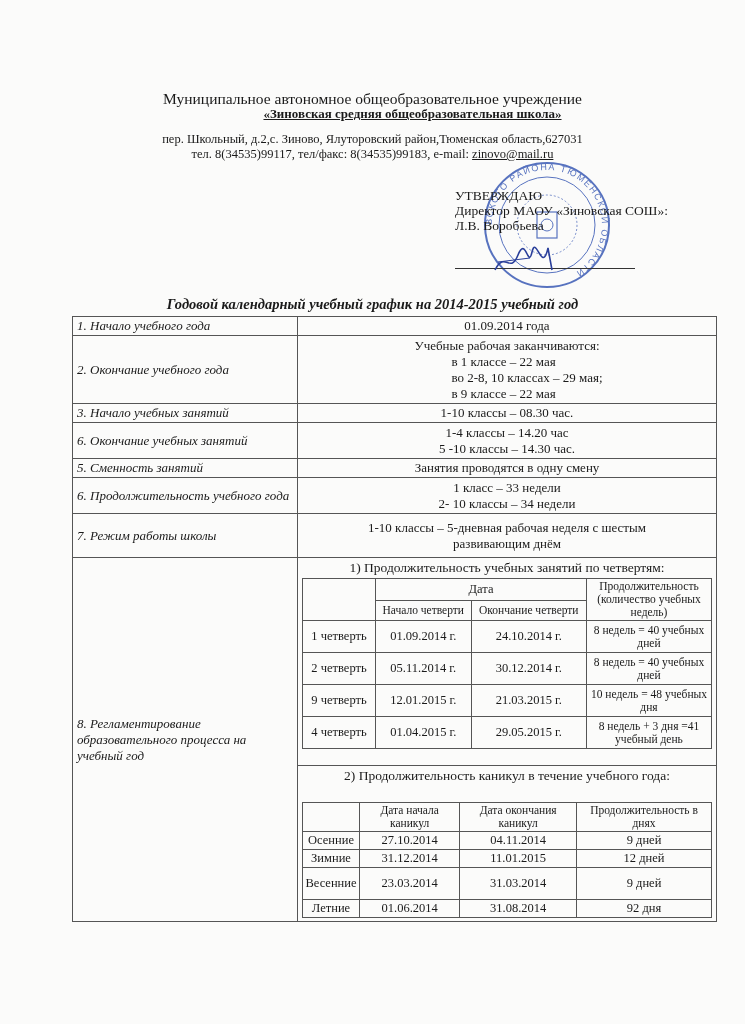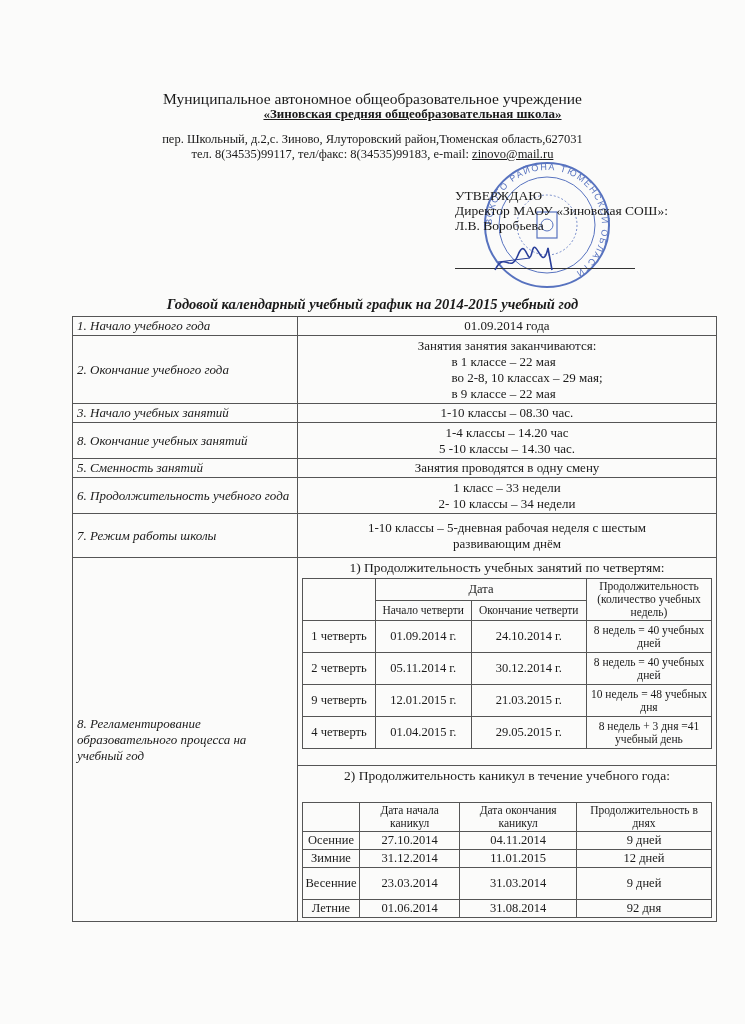--- a/index.html
+++ b/index.html
@@ -72,34 +72,34 @@
 
 <table class="main">
   <tbody>
       <tr style="height:19px">
     <td class="lbl">1. Начало учебного года</td>
     <td class="val">01.09.2014 года</td>
   </tr>
   <tr style="height:68px">
     <td class="lbl">2. Окончание учебного года</td>
     <td class="val">
-      <div>Занятия занятия заканчиваются:</div>
+      <div>Учебные рабочая заканчиваются:</div>
       <div class="val-block" style="margin-left:40px">
         <div>в 1 классе – 22 мая</div>
         <div>во 2-8, 10 классах – 29 мая;</div>
         <div>в 9 классе – 22 мая</div>
       </div>
     </td>
   </tr>
   <tr style="height:19px">
     <td class="lbl">3. Начало учебных занятий</td>
     <td class="val">1-10 классы – 08.30 час.</td>
   </tr>
   <tr style="height:36px">
-    <td class="lbl">8. Окончание учебных занятий</td>
+    <td class="lbl">6. Окончание учебных занятий</td>
     <td class="val">
       <div>1-4 классы – 14.20 час</div>
       <div>5 -10 классы – 14.30 час.</div>
     </td>
   </tr>
   <tr style="height:17px">
     <td class="lbl">5. Сменность занятий</td>
     <td class="val">Занятия проводятся в одну смену</td>
   </tr>
   <tr style="height:36px">

